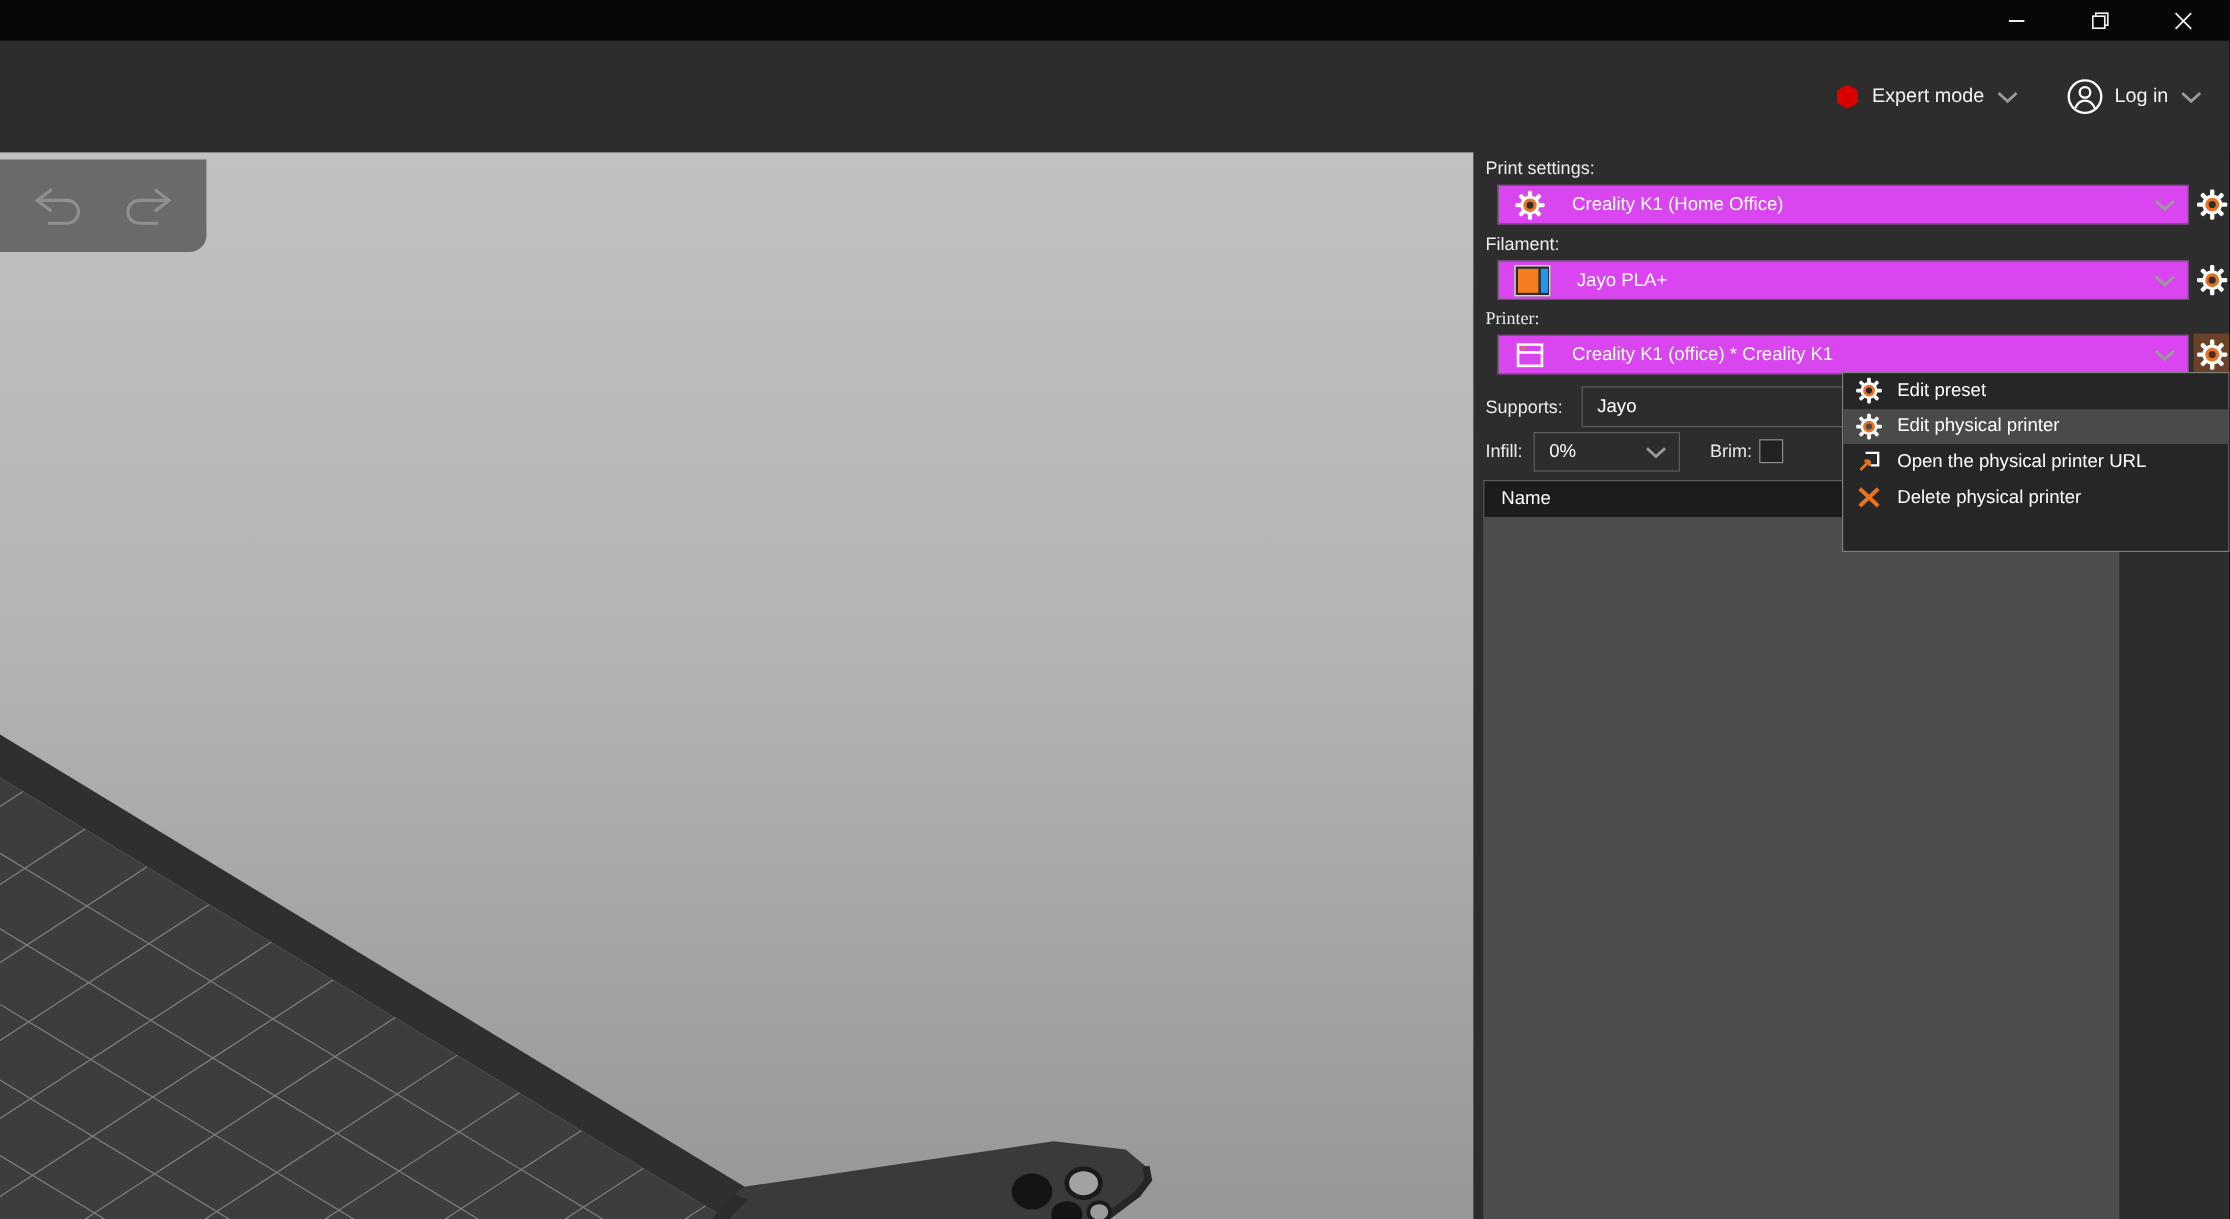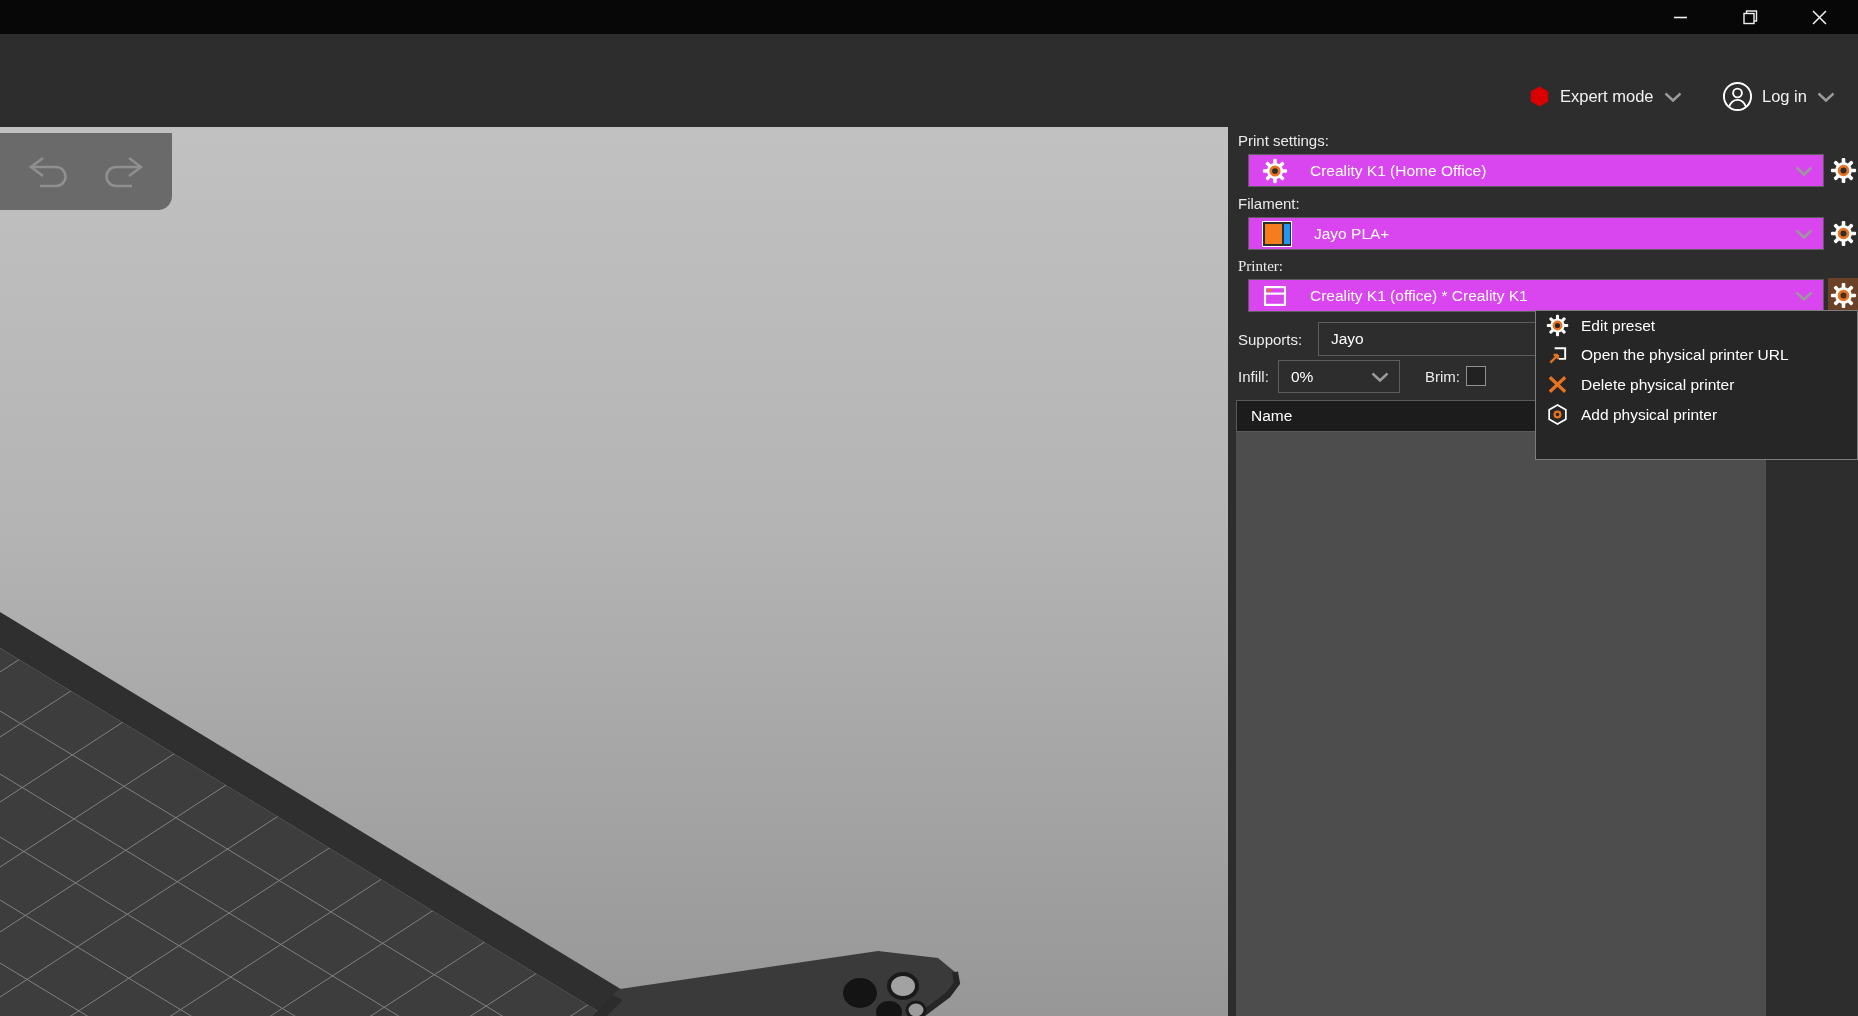--- a/index.html
+++ b/index.html
@@ -13,21 +13,21 @@
   .titlebar{position:absolute;left:0;top:0;width:100%;height:34px;background:#070707;}
   .winbtn{position:absolute;top:0;width:46px;height:34px;display:flex;align-items:center;justify-content:center;cursor:default;}
   .winbtn svg{display:block;}
   
   .topbar{position:absolute;left:0;top:34px;width:100%;height:93px;background:#2d2d2d;}
   .search-wrap{position:absolute;left:777px;top:46px;width:450px;height:33px;border:1px solid #979797;background:#1c1c1c;display:flex;align-items:center;}
   .search-wrap input{flex:1;height:100%;background:transparent;border:0;outline:none;color:#fff;
     font-family:"Liberation Sans",sans-serif;font-size:15.5px;padding:0 10px;}
   .search-wrap input::placeholder{color:#e9e9e9;opacity:1;}
   .search-icon{width:26px;height:26px;margin-right:6px;flex:0 0 auto;}
-  .tb-group{position:absolute;top:16px;height:93px;display:flex;align-items:center;gap:9px;cursor:default;text-align:center;}
+  .tb-group{position:absolute;top:0;height:93px;display:flex;align-items:center;gap:9px;cursor:default;text-align:center;}
   .tb-label{font-size:16.5px;color:#f2f2f2;white-space:nowrap;}
   .chev{display:block;}
   
   .viewport{position:absolute;left:0;top:127px;width:1228px;height:889px;
     background:linear-gradient(180deg,#c1c1c1 0%,#b4b4b4 45%,#979797 100%);overflow:hidden;}
   .vp-toolbar{position:absolute;left:0;top:6px;width:172px;height:77px;background:#6a6a6a;
     border-bottom-right-radius:14px;display:flex;align-items:center;justify-content:center;gap:18px;}
   .vp-tool{width:56px;height:40px;display:flex;align-items:center;justify-content:center;}
   .scene{position:absolute;left:0;top:0;}
   
@@ -303,41 +303,51 @@
             <rect x="10.4" y="0.8" width="3.2" height="5" rx="1" transform="rotate(225 12 12)"></rect>
             <rect x="10.4" y="0.8" width="3.2" height="5" rx="1" transform="rotate(270 12 12)"></rect>
             <rect x="10.4" y="0.8" width="3.2" height="5" rx="1" transform="rotate(315 12 12)"></rect>
             <circle cx="12" cy="12" r="7.4"></circle>
           </g>
           <circle cx="12" cy="12" r="3.9" fill="#262626" stroke="#e8721f" stroke-width="2.5"></circle>
         </svg>
       </span>
       <span class="m-label">Edit preset</span>
     </div>
+    <div class="ctx-item hl">
+      <span class="m-icon">
+        <svg width="23" height="23" viewBox="0 0 24 24">
+          <g fill="#fff">
+            <rect x="10.4" y="0.8" width="3.2" height="5" rx="1"></rect>
+            <rect x="10.4" y="0.8" width="3.2" height="5" rx="1" transform="rotate(45 12 12)"></rect>
+            <rect x="10.4" y="0.8" width="3.2" height="5" rx="1" transform="rotate(90 12 12)"></rect>
+            <rect x="10.4" y="0.8" width="3.2" height="5" rx="1" transform="rotate(135 12 12)"></rect>
+            <rect x="10.4" y="0.8" width="3.2" height="5" rx="1" transform="rotate(180 12 12)"></rect>
+            <rect x="10.4" y="0.8" width="3.2" height="5" rx="1" transform="rotate(225 12 12)"></rect>
+            <rect x="10.4" y="0.8" width="3.2" height="5" rx="1" transform="rotate(270 12 12)"></rect>
+            <rect x="10.4" y="0.8" width="3.2" height="5" rx="1" transform="rotate(315 12 12)"></rect>
+            <circle cx="12" cy="12" r="7.4"></circle>
+          </g>
+          <circle cx="12" cy="12" r="3.9" fill="#4a4a4a" stroke="#e8721f" stroke-width="2.5"></circle>
+        </svg>
+      </span>
+      <span class="m-label">Edit physical printer</span>
+    </div>
     <div class="ctx-item">
       <span class="m-icon">
         <svg width="23" height="23" viewBox="0 0 24 24">
           <path d="M9 4.5 H20 V15.5 H13.5" fill="none" stroke="#fff" stroke-width="2"></path>
           <path d="M4.5 19.5 L12.5 11.5 M12.5 11.5 H8 M12.5 11.5 V16" fill="none" stroke="#e8721f" stroke-width="2.4"></path>
         </svg>
       </span>
       <span class="m-label">Open the physical printer URL</span>
     </div>
     <div class="ctx-item">
       <span class="m-icon">
         <svg width="23" height="23" viewBox="0 0 24 24">
           <path d="M4 4.5 L20 19.5 M20 4.5 L4 19.5" stroke="#e8721f" stroke-width="3.4" fill="none"></path>
         </svg>
       </span>
       <span class="m-label">Delete physical printer</span>
     </div>
-    <div class="ctx-item">
-      <span class="m-icon">
-        <svg width="23" height="23" viewBox="0 0 24 24">
-          <polygon points="12,2 20.7,7 20.7,17 12,22 3.3,17 3.3,7" fill="none" stroke="#fff" stroke-width="1.8"></polygon>
-          <circle cx="12" cy="12" r="3" fill="none" stroke="#e8721f" stroke-width="2.3"></circle>
-        </svg>
-      </span>
-      <span class="m-label">Add physical printer</span>
-    </div>
   </div>
 
 </div>
 
 </body></html>

